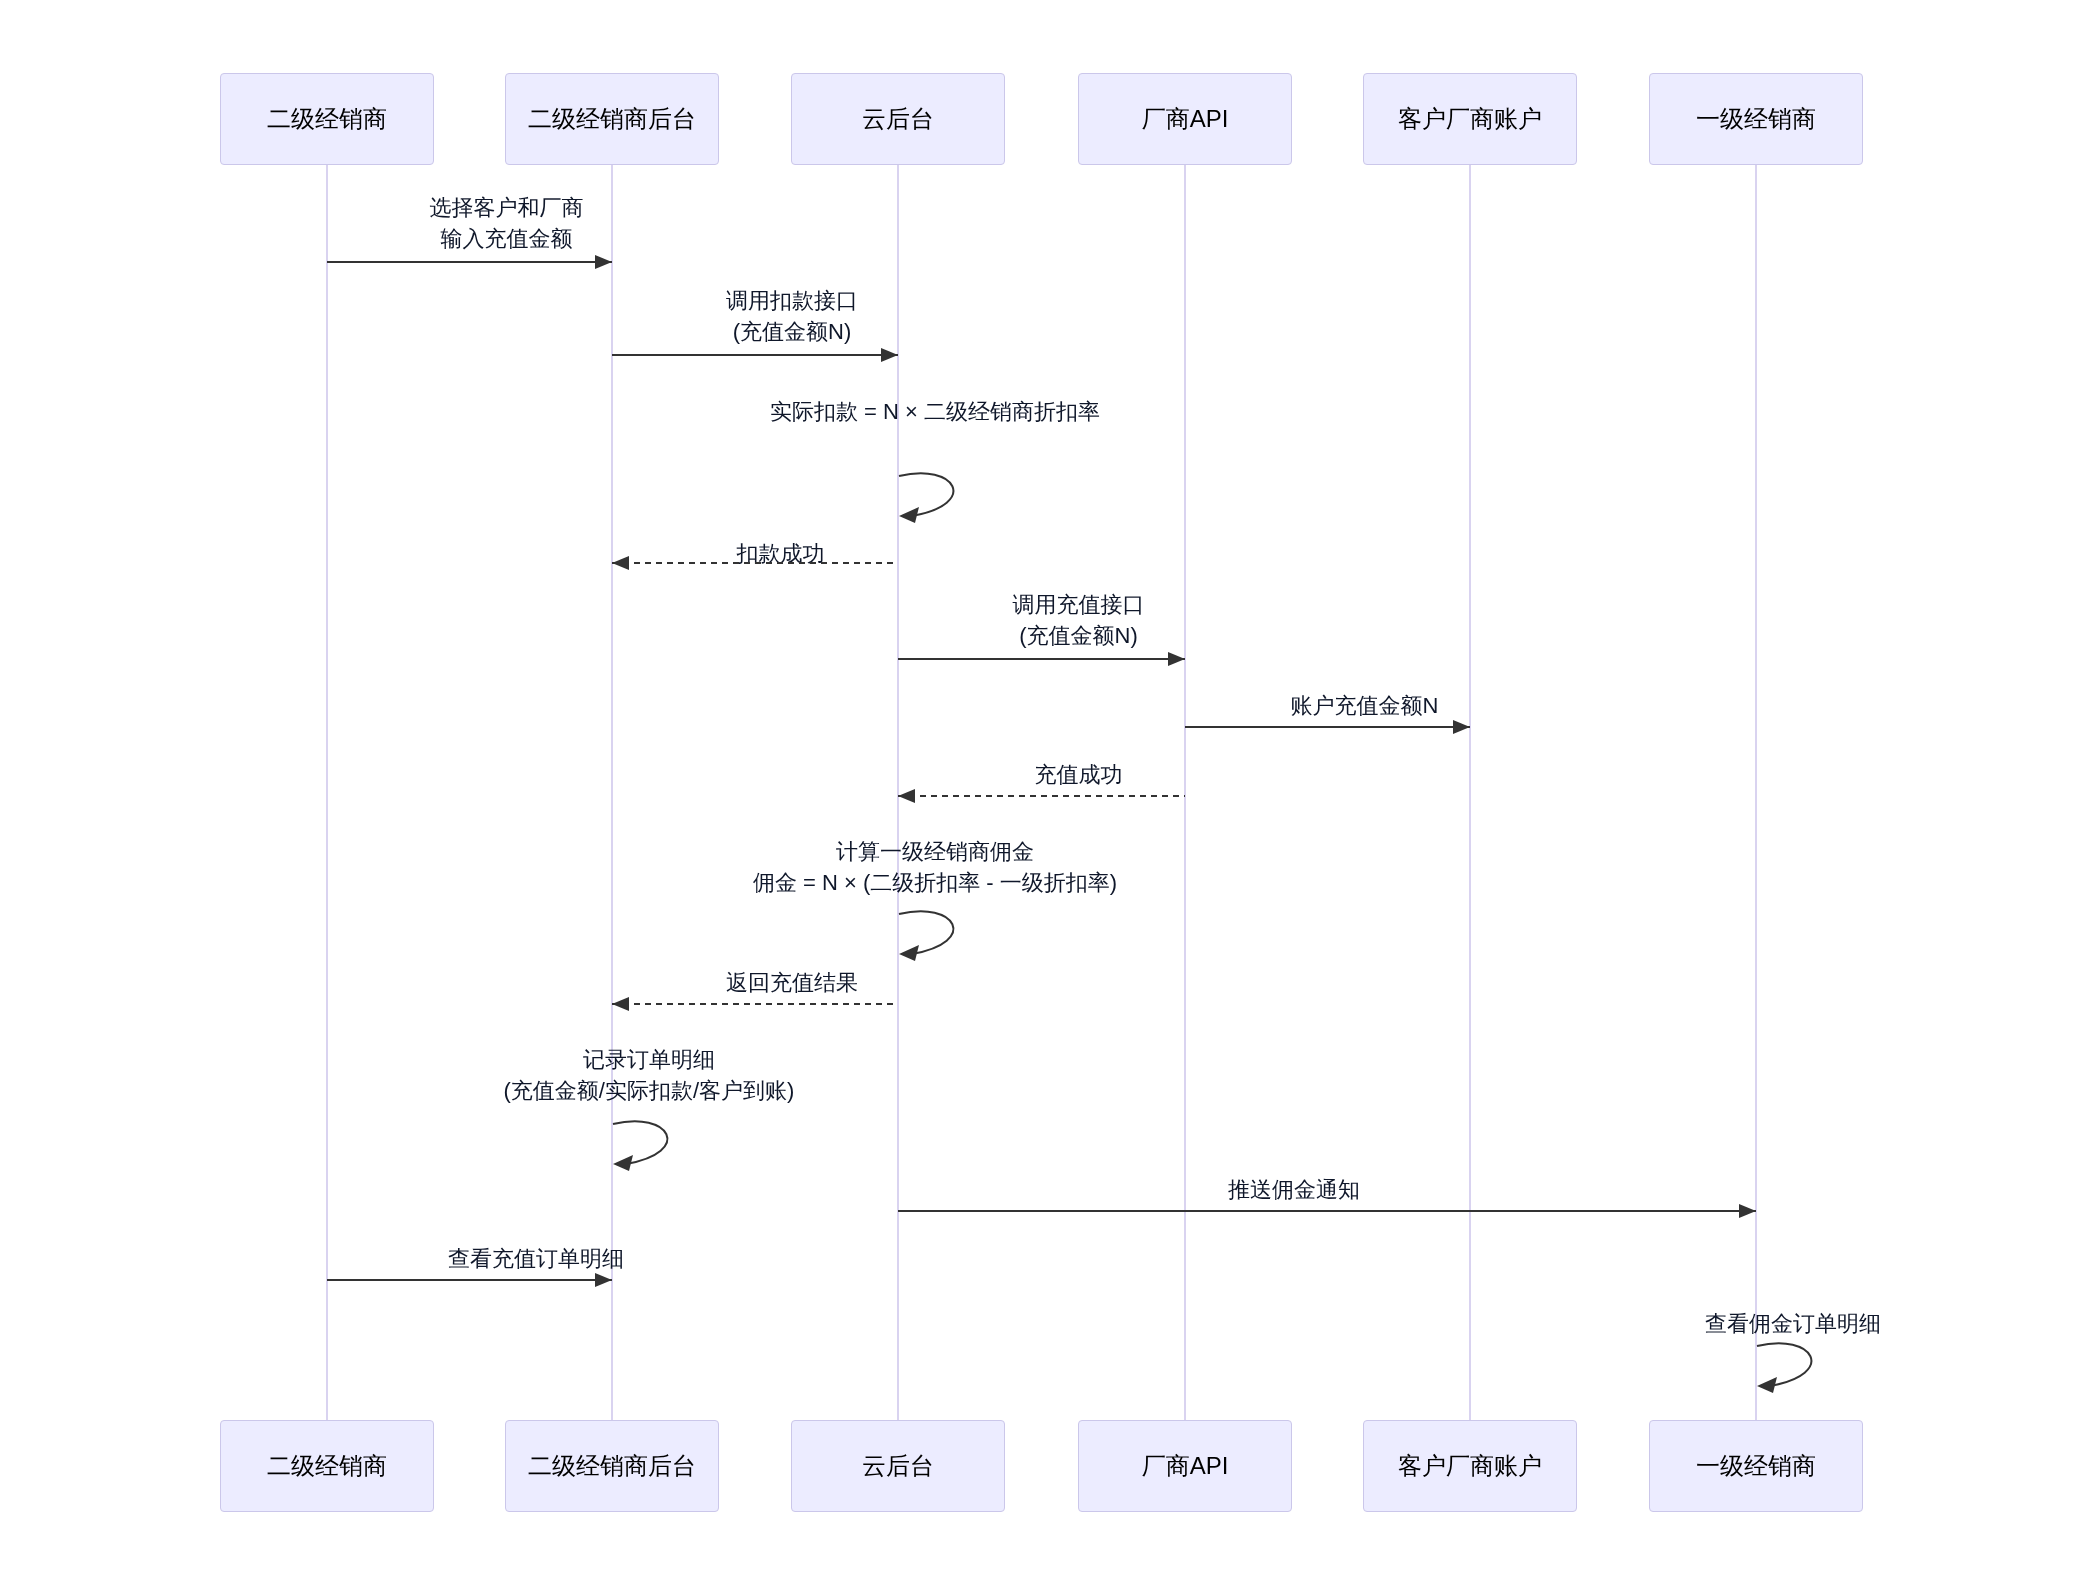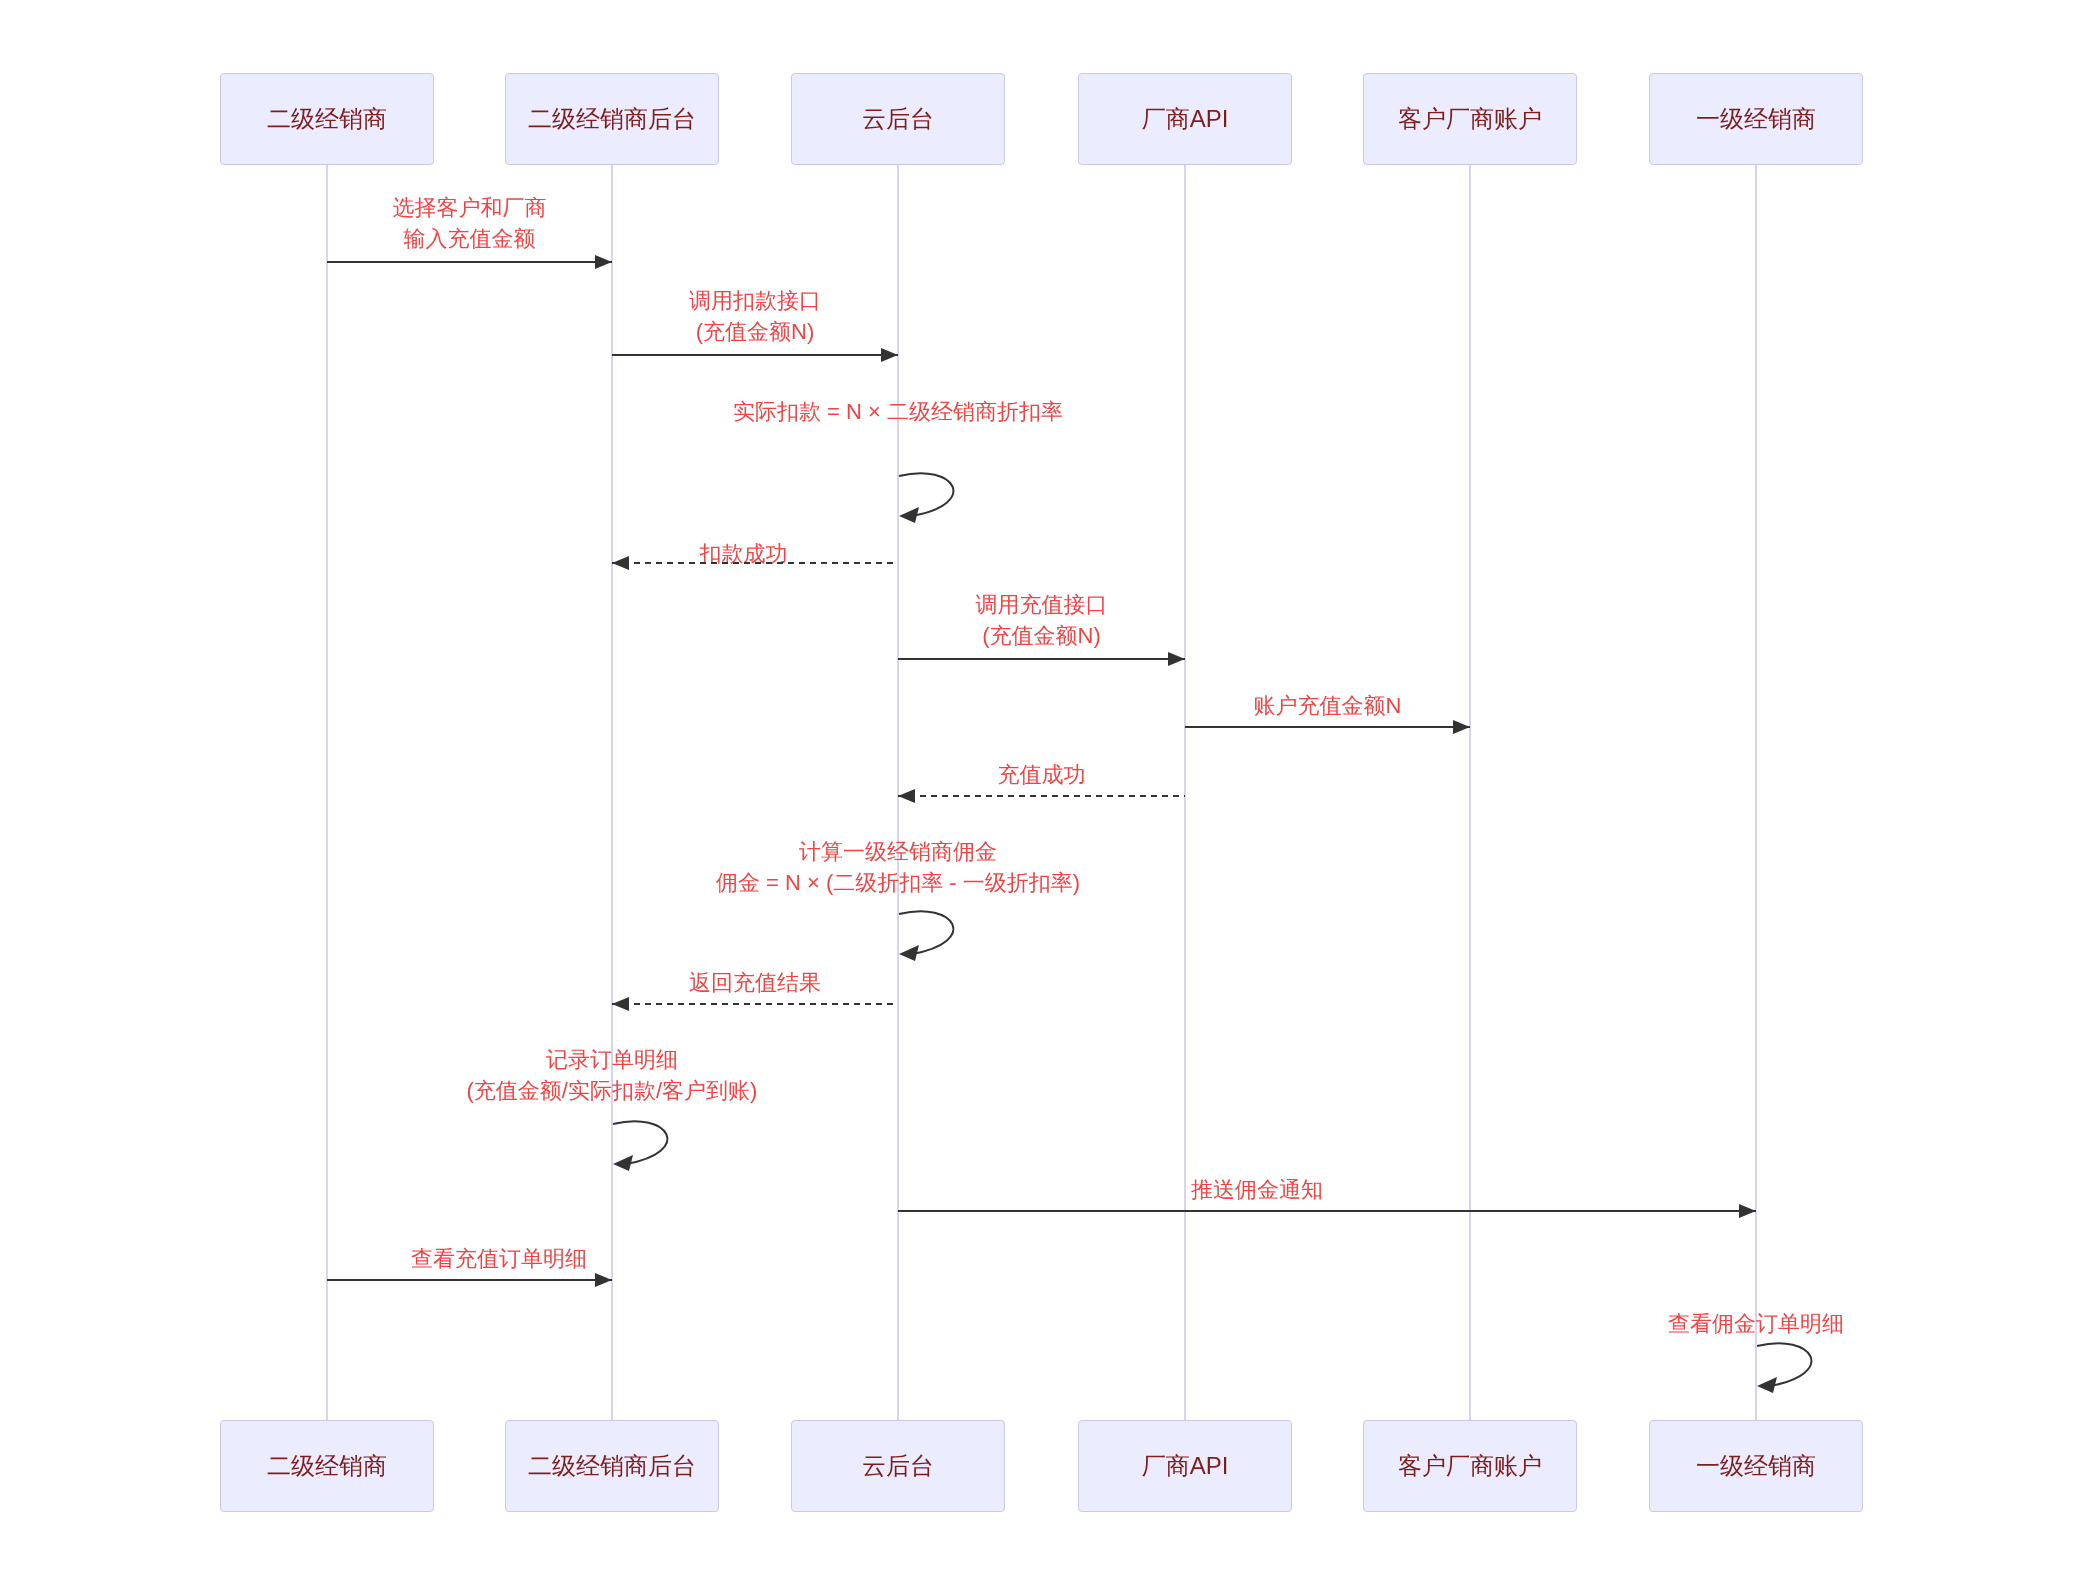--- a/index.html
+++ b/index.html
@@ -17,36 +17,37 @@
     width: 214px;
     height: 92px;
     background: #ECECFF;
     border: 1px solid #CBC7EA;
     border-radius: 4px;
     box-sizing: border-box;
     display: flex;
     align-items: center;
     justify-content: center;
     font-size: 24px;
-    color: #7f1d1d;
+    color: #000000;
   }
   .lifeline {
     position: absolute;
     width: 2px;
     top: 164px;
     height: 1257px;
     background: #D9D3F0;
   }
   .msg-label {
     position: absolute;
     text-align: center;
     font-size: 22px;
     line-height: 31px;
-    color: #ef4444;
+    color: #0f172a;
     white-space: nowrap;
+    margin-left: 37px;
   }
   .arrow {
     position: absolute;
     height: 0;
     border-top: 2px solid #333333;
   }
   .arrow.dashed {
     border-top: none;
     height: 2px;
     background: repeating-linear-gradient(90deg, #333333 0 6px, transparent 6px 11px);

